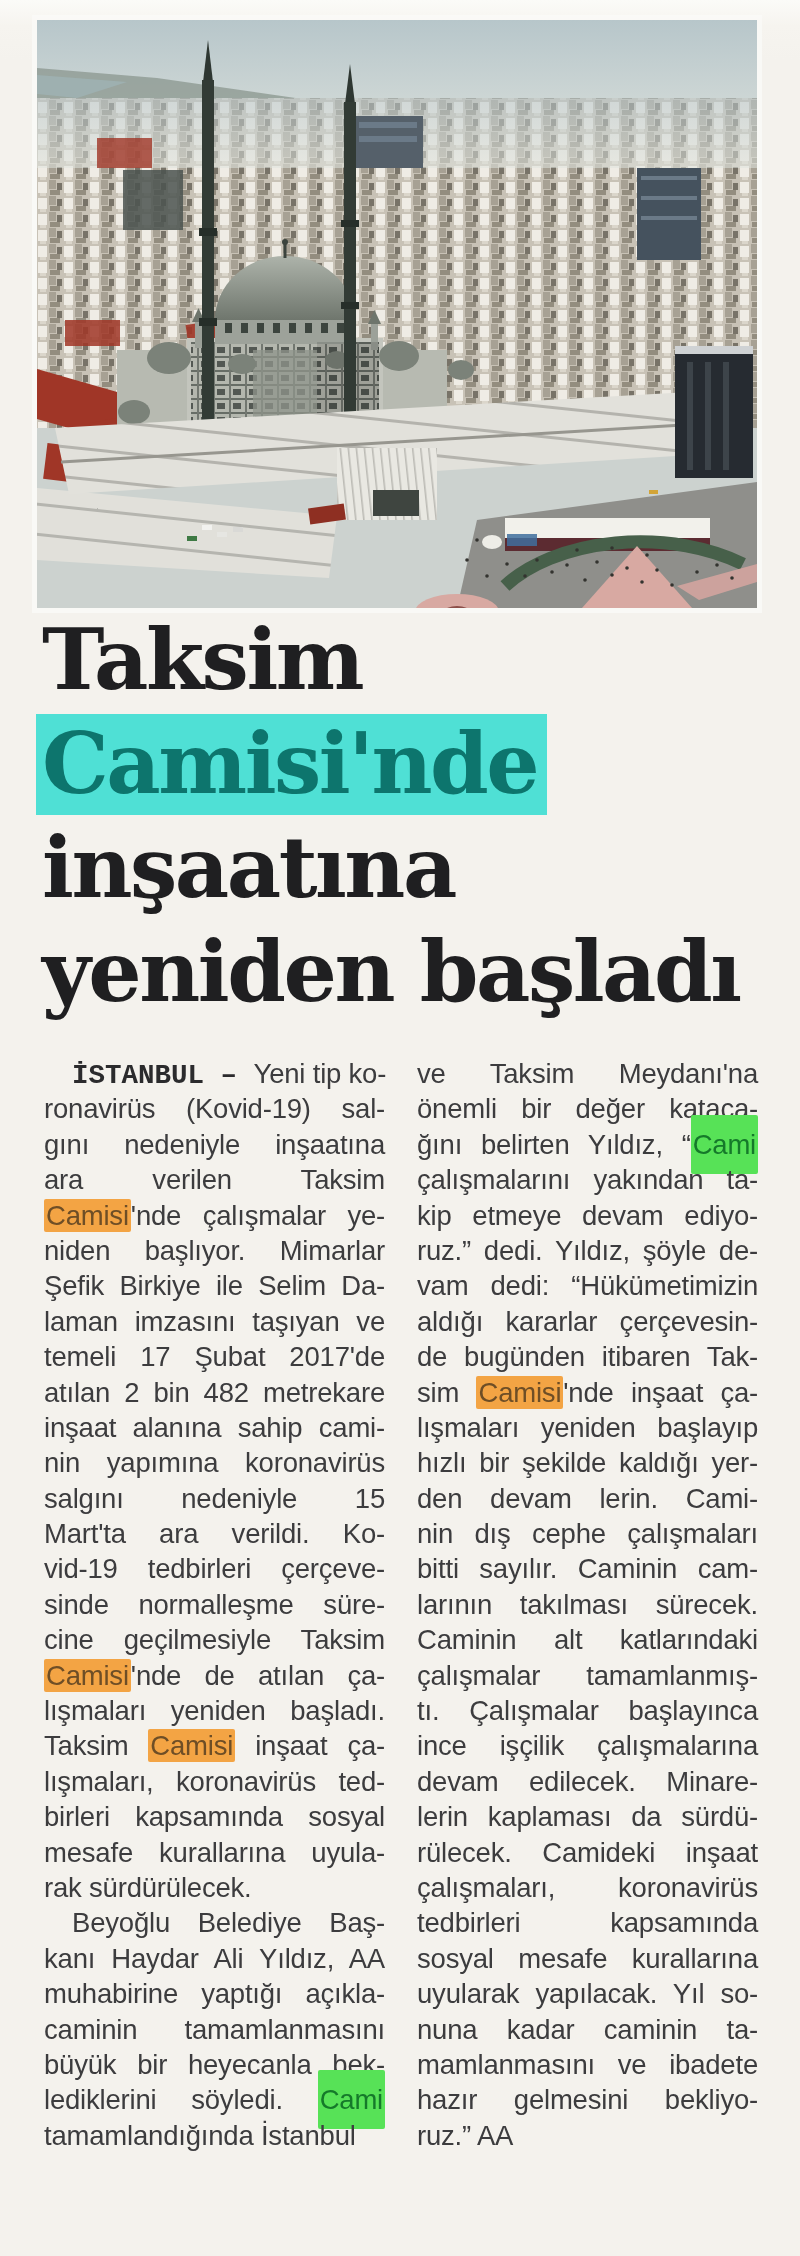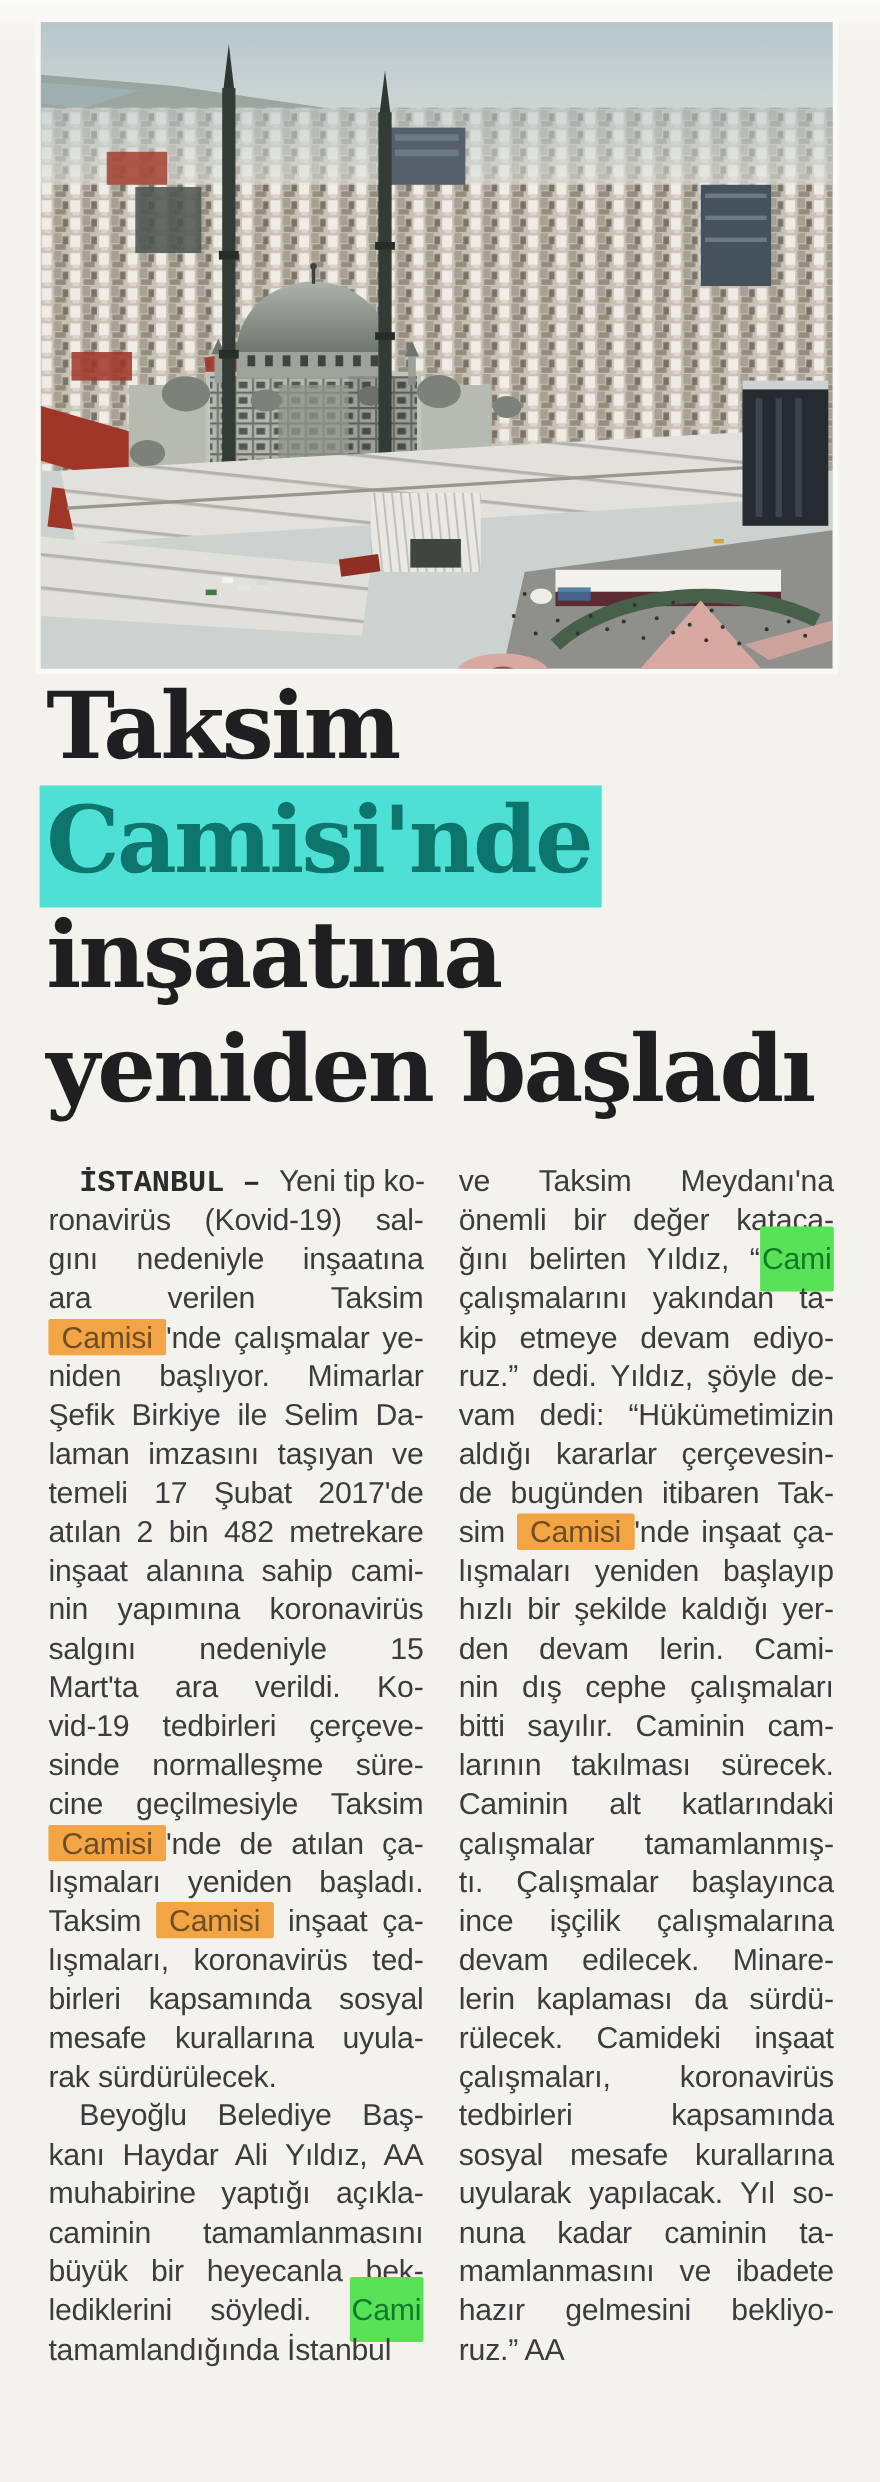--- a/index.html
+++ b/index.html
@@ -29,21 +29,21 @@
     font-size:84px;
     line-height:104px;
     letter-spacing:-2.5px;
     color:#1f1f21;
     margin:0;
   }
   .hline{white-space:nowrap;}
   .hl-cyan{
     background:var(--hl-cyan-bg);
     color:var(--hl-cyan-text);
-    padding:0 10px 12px 6px;
+    padding:0 10px 2px 6px;
     margin-left:-6px;
   }
   
   .article{
     position:absolute;left:44px;top:1056px;width:714px;
     display:flex;gap:32px;
   }
   .col{
     width:341px;
     font-size:27.5px;
@@ -53,21 +53,21 @@
   }
   .line{
     height:35.4px;
     text-align:justify;
     text-align-last:justify;
     white-space:nowrap;
   }
   .line.njust{text-align-last:left;}
   .line.ind{text-indent:28px;}
   .b{font-weight:bold;color:#2b2b2d;letter-spacing:0;font-family:Liberation Mono, monospace;}
-  .hl-o{background:var(--hl-o-bg);color:var(--hl-o-text);padding:1px 12px;border-radius:2px;}
+  .hl-o{background:var(--hl-o-bg);color:var(--hl-o-text);padding:1px 2px;border-radius:2px;}
   .hl-g{background:var(--hl-g-bg);color:var(--hl-g-text);padding:14px 2px;border-radius:2px;}
 </style>
 </head>
 <body style="background: rgb(244, 242, 237);">
 
 <div class="page">
 
   <div class="photo-wrap">
     <svg viewBox="0 0 720 588" preserveAspectRatio="none">
       <defs>

